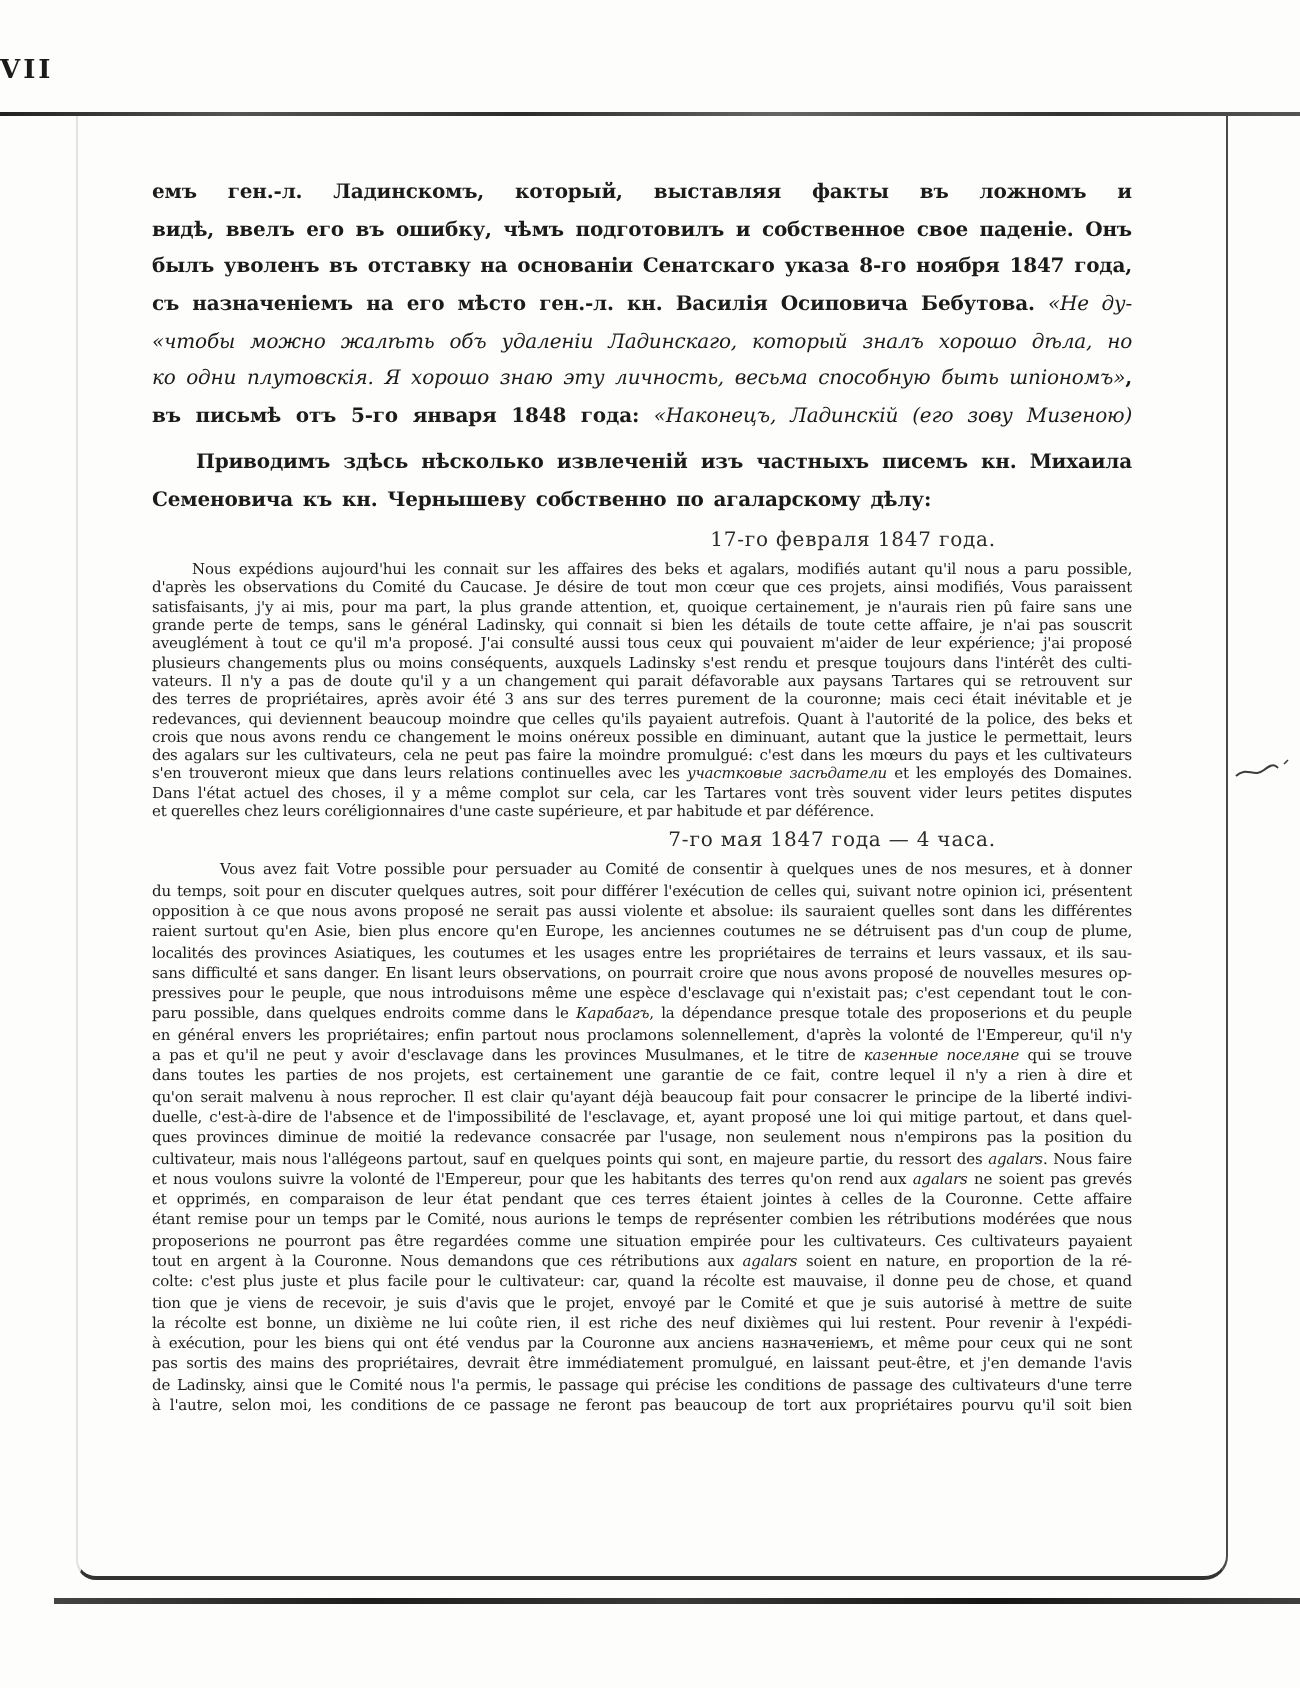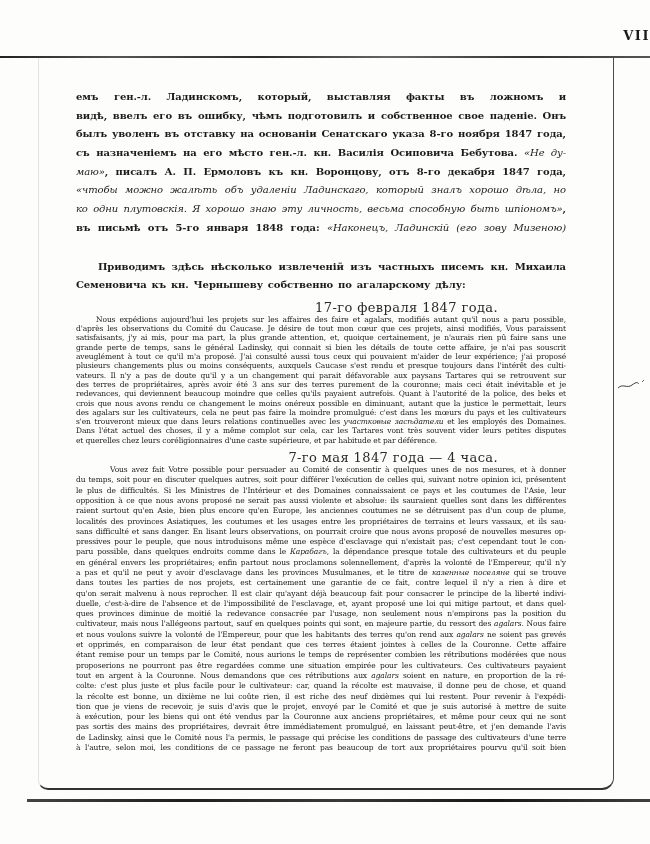--- a/index.html
+++ b/index.html
@@ -6,21 +6,21 @@
   body{
     width:650px;height:844px;
     background:#fdfdfc;
     font-family:"DejaVu Serif", serif;
     color:#1b1b1b;
     position:relative;
     overflow:hidden;
   }
   .page-number{
     position:absolute;top:28px;left:0;width:650px;
-    text-align:right;
+    text-align:left;
     font-size:13px;font-weight:bold;letter-spacing:1.5px;
   }
   .top-rule{
     position:absolute;top:56px;left:0;width:650px;height:2px;
     background:linear-gradient(90deg,#222 0%,#555 18%,#2c2c2c 40%,#666 60%,#333 82%,#555 100%);
   }
   .page-frame{
     position:absolute;left:38px;top:58px;width:574px;height:730px;
     border-right:1.5px solid #4a4a4a;
     border-bottom:2px solid #333;
@@ -47,26 +47,26 @@
   
   .ru .tline{
     font-size:10px;
     font-weight:bold;
     line-height:18.7px;
     height:18.7px;
     letter-spacing:-0.1px;
     word-spacing:1.5px;
   }
   .ru .it{font-weight:normal;}
-  .ru2{margin-top:20px;}
+  .ru2{margin-top:4px;}
   
   .letter-date{
     text-align:right;
     padding-right:68px;
-    font-size:13px;
+    font-size:10px;
     letter-spacing:0.4px;
     color:#2a2a2a;
     margin-top:5px;
     margin-bottom:5px;
     height:10px;
   }
   
   .fr .tline{
     font-size:7.5px;
     line-height:9.3px;
@@ -87,78 +87,76 @@
 <div class="page-number">VII</div>
 <div class="top-rule"></div>
 <div class="page-frame"></div>
 
 <div class="content">
   <div class="ru">
       <div class="tline"><span>емъ ген.-л. Ладинскомъ, который, выставляя факты въ ложномъ и извращенномъ</span></div>
       <div class="tline"><span>видѣ, ввелъ его въ ошибку, чѣмъ подготовилъ и собственное свое паденіе. Онъ</span></div>
       <div class="tline"><span>былъ уволенъ въ отставку на основаніи Сенатскаго указа 8-го ноября 1847 года,</span></div>
       <div class="tline"><span>съ назначеніемъ на его мѣсто ген.-л. кн. Василія Осиповича Бебутова. </span><span class="it">«Не ду-</span></div>
-      <div class="tline"><span class="it">маю»</span><span>, писалъ А. П. Ермоловъ къ кн. Воронцову, отъ 8-го декабря 1847 года,</span></div>
       <div class="tline"><span class="it">«чтобы можно жалѣть объ удаленіи Ладинскаго, который зналъ хорошо дѣла, но толь-</span></div>
       <div class="tline"><span class="it">ко одни плутовскія. Я хорошо знаю эту личность, весьма способную быть шпіономъ»</span><span>, а</span></div>
       <div class="tline"><span>въ письмѣ отъ 5-го января 1848 года: </span><span class="it">«Наконецъ, Ладинскій (его зову Мизеною)</span></div>
     </div>
   <div class="ru ru2">
       <div class="tline" style="text-indent: 22px;"><span>Приводимъ здѣсь нѣсколько извлеченій изъ частныхъ писемъ кн. Михаила</span></div>
       <div class="tline nojust"><span>Семеновича къ кн. Чернышеву собственно по агаларскому дѣлу:</span></div>
     </div>
 
   <div>
     <div class="letter-date">17-го февраля 1847 года.</div>
     <div class="fr">
-        <div class="tline" style="text-indent: 20px;"><span>Nous expédions aujourd'hui les projets sur les affaires des faire et agalars, modifiés autant qu'il nous a paru possible,</span></div>
+        <div class="tline" style="text-indent: 20px;"><span>Nous expédions aujourd'hui les connait sur les affaires des beks et agalars, modifiés autant qu'il nous a paru possible,</span></div>
         <div class="tline"><span>d'après les observations du Comité du Caucase. Je désire de tout mon cœur que ces projets, ainsi modifiés, Vous paraissent</span></div>
         <div class="tline"><span>satisfaisants, j'y ai mis, pour ma part, la plus grande attention, et, quoique certainement, je n'aurais rien pû faire sans une</span></div>
         <div class="tline"><span>grande perte de temps, sans le général Ladinsky, qui connait si bien les détails de toute cette affaire, je n'ai pas souscrit</span></div>
         <div class="tline"><span>aveuglément à tout ce qu'il m'a proposé. J'ai consulté aussi tous ceux qui pouvaient m'aider de leur expérience; j'ai proposé</span></div>
-        <div class="tline"><span>plusieurs changements plus ou moins conséquents, auxquels Caucase s'est rendu et presque toujours dans l'intérêt des culti-</span></div>
+        <div class="tline"><span>plusieurs changements plus ou moins conséquents, auxquels Ladinsky s'est rendu et presque toujours dans l'intérêt des culti-</span></div>
         <div class="tline"><span>vateurs. Il n'y a pas de doute qu'il y a un changement qui parait défavorable aux paysans Tartares qui se retrouvent sur</span></div>
         <div class="tline"><span>des terres de propriétaires, après avoir été 3 ans sur des terres purement de la couronne; mais ceci était inévitable et je</span></div>
         <div class="tline"><span>redevances, qui deviennent beaucoup moindre que celles qu'ils payaient autrefois. Quant à l'autorité de la police, des beks et</span></div>
         <div class="tline"><span>crois que nous avons rendu ce changement le moins onéreux possible en diminuant, autant que la justice le permettait, leurs</span></div>
         <div class="tline"><span>des agalars sur les cultivateurs, cela ne peut pas faire la moindre promulgué: c'est dans les mœurs du pays et les cultivateurs</span></div>
         <div class="tline"><span>s'en trouveront mieux que dans leurs relations continuelles avec les </span><span class="it">участковые засѣдатели</span><span> et les employés des Domaines.</span></div>
         <div class="tline"><span>Dans l'état actuel des choses, il y a même complot sur cela, car les Tartares vont très souvent vider leurs petites disputes</span></div>
         <div class="tline nojust"><span>et querelles chez leurs coréligionnaires d'une caste supérieure, et par habitude et par déférence.</span></div>
       </div>
   </div>
 
   <div>
     <div class="letter-date">7-го мая 1847 года — 4 часа.</div>
     <div class="fr fr2">
         <div class="tline" style="text-indent: 34px;"><span>Vous avez fait Votre possible pour persuader au Comité de consentir à quelques unes de nos mesures, et à donner</span></div>
         <div class="tline"><span>du temps, soit pour en discuter quelques autres, soit pour différer l'exécution de celles qui, suivant notre opinion ici, présentent</span></div>
-        <div class="tline"><span>le plus de difficultés. Si les Ministres de l'Intérieur et des Domaines connaissaient ce pays et les coutumes de l'Asie, leur</span></div>
         <div class="tline"><span>opposition à ce que nous avons proposé ne serait pas aussi violente et absolue: ils sauraient quelles sont dans les différentes</span></div>
         <div class="tline"><span>raient surtout qu'en Asie, bien plus encore qu'en Europe, les anciennes coutumes ne se détruisent pas d'un coup de plume,</span></div>
         <div class="tline"><span>localités des provinces Asiatiques, les coutumes et les usages entre les propriétaires de terrains et leurs vassaux, et ils sau-</span></div>
         <div class="tline"><span>sans difficulté et sans danger. En lisant leurs observations, on pourrait croire que nous avons proposé de nouvelles mesures op-</span></div>
         <div class="tline"><span>pressives pour le peuple, que nous introduisons même une espèce d'esclavage qui n'existait pas; c'est cependant tout le con-</span></div>
-        <div class="tline"><span>paru possible, dans quelques endroits comme dans le </span><span class="it">Карабагъ</span><span>, la dépendance presque totale des cultivateurs et du peuple</span></div>
+        <div class="tline"><span>paru possible, dans quelques endroits comme dans le </span><span class="it">Карабагъ</span><span>, la dépendance presque totale des proposerions et du peuple</span></div>
         <div class="tline"><span>en général envers les propriétaires; enfin partout nous proclamons solennellement, d'après la volonté de l'Empereur, qu'il n'y</span></div>
         <div class="tline"><span>a pas et qu'il ne peut y avoir d'esclavage dans les provinces Musulmanes, et le titre de </span><span class="it">казенные поселяне</span><span> qui se trouve</span></div>
         <div class="tline"><span>dans toutes les parties de nos projets, est certainement une garantie de ce fait, contre lequel il n'y a rien à dire et</span></div>
         <div class="tline"><span>qu'on serait malvenu à nous reprocher. Il est clair qu'ayant déjà beaucoup fait pour consacrer le principe de la liberté indivi-</span></div>
         <div class="tline"><span>duelle, c'est-à-dire de l'absence et de l'impossibilité de l'esclavage, et, ayant proposé une loi qui mitige partout, et dans quel-</span></div>
         <div class="tline"><span>ques provinces diminue de moitié la redevance consacrée par l'usage, non seulement nous n'empirons pas la position du</span></div>
         <div class="tline"><span>cultivateur, mais nous l'allégeons partout, sauf en quelques points qui sont, en majeure partie, du ressort des </span><span class="it">agalars</span><span>. Nous faire</span></div>
         <div class="tline"><span>et nous voulons suivre la volonté de l'Empereur, pour que les habitants des terres qu'on rend aux </span><span class="it">agalars</span><span> ne soient pas grevés</span></div>
         <div class="tline"><span>et opprimés, en comparaison de leur état pendant que ces terres étaient jointes à celles de la Couronne. Cette affaire</span></div>
         <div class="tline"><span>étant remise pour un temps par le Comité, nous aurions le temps de représenter combien les rétributions modérées que nous</span></div>
         <div class="tline"><span>proposerions ne pourront pas être regardées comme une situation empirée pour les cultivateurs. Ces cultivateurs payaient</span></div>
         <div class="tline"><span>tout en argent à la Couronne. Nous demandons que ces rétributions aux </span><span class="it">agalars</span><span> soient en nature, en proportion de la ré-</span></div>
         <div class="tline"><span>colte: c'est plus juste et plus facile pour le cultivateur: car, quand la récolte est mauvaise, il donne peu de chose, et quand</span></div>
+        <div class="tline"><span>tion que je viens de recevoir, je suis d'avis que le projet, envoyé par le Comité et que je suis autorisé à mettre de suite</span></div>
         <div class="tline"><span>la récolte est bonne, un dixième ne lui coûte rien, il est riche des neuf dixièmes qui lui restent. Pour revenir à l'expédi-</span></div>
-        <div class="tline"><span>tion que je viens de recevoir, je suis d'avis que le projet, envoyé par le Comité et que je suis autorisé à mettre de suite</span></div>
-        <div class="tline"><span>à exécution, pour les biens qui ont été vendus par la Couronne aux anciens propriétaires, et même pour ceux qui ne sont</span></div>
+        <div class="tline"><span>à exécution, pour les biens qui ont été vendus par la Couronne aux anciens назначеніемъ, et même pour ceux qui ne sont</span></div>
         <div class="tline"><span>pas sortis des mains des propriétaires, devrait être immédiatement promulgué, en laissant peut-être, et j'en demande l'avis</span></div>
         <div class="tline"><span>de Ladinsky, ainsi que le Comité nous l'a permis, le passage qui précise les conditions de passage des cultivateurs d'une terre</span></div>
         <div class="tline"><span>à l'autre, selon moi, les conditions de ce passage ne feront pas beaucoup de tort aux propriétaires pourvu qu'il soit bien</span></div>
       </div>
   </div>
 </div>
 
 <svg class="handwritten-mark" viewBox="0 0 30 16">
   <path d="M2 11 C 7 6, 11 12, 16 8 S 22 6, 23 7" fill="none" stroke="#3c3c3c" stroke-width="1"></path>
   <path d="M26 5 L 28 3" fill="none" stroke="#3c3c3c" stroke-width="0.8"></path>

